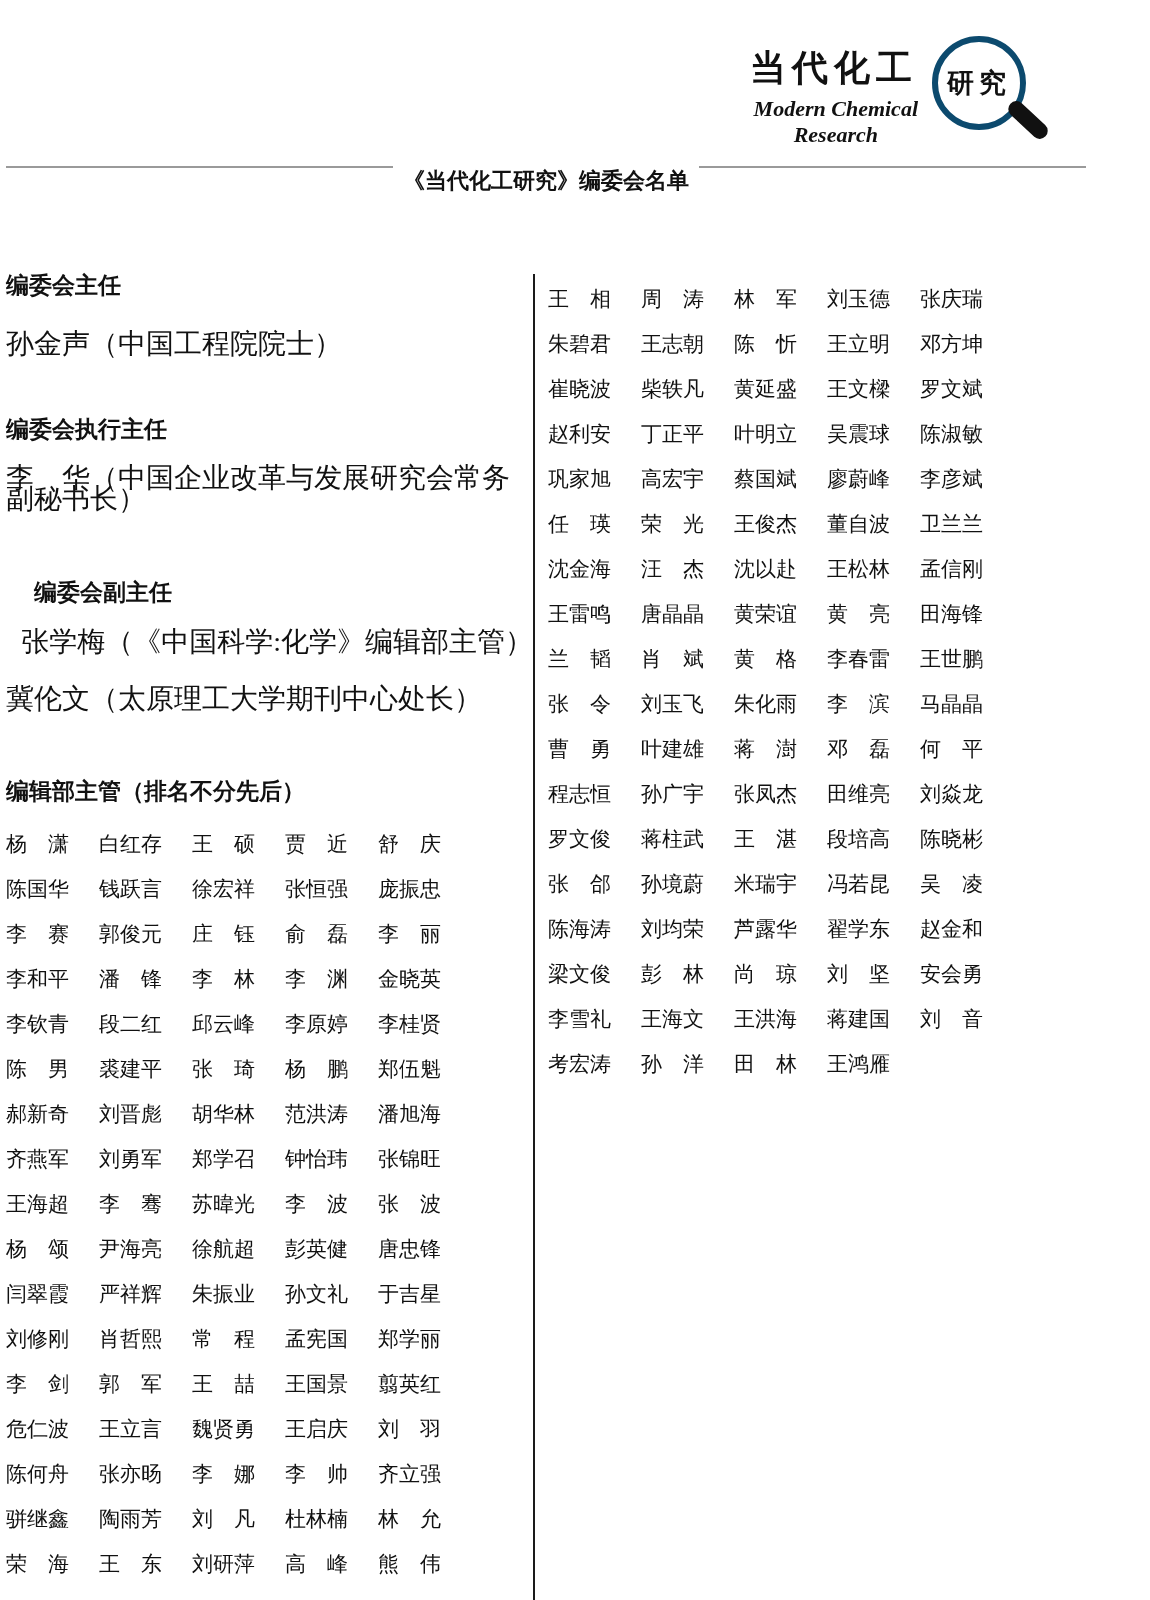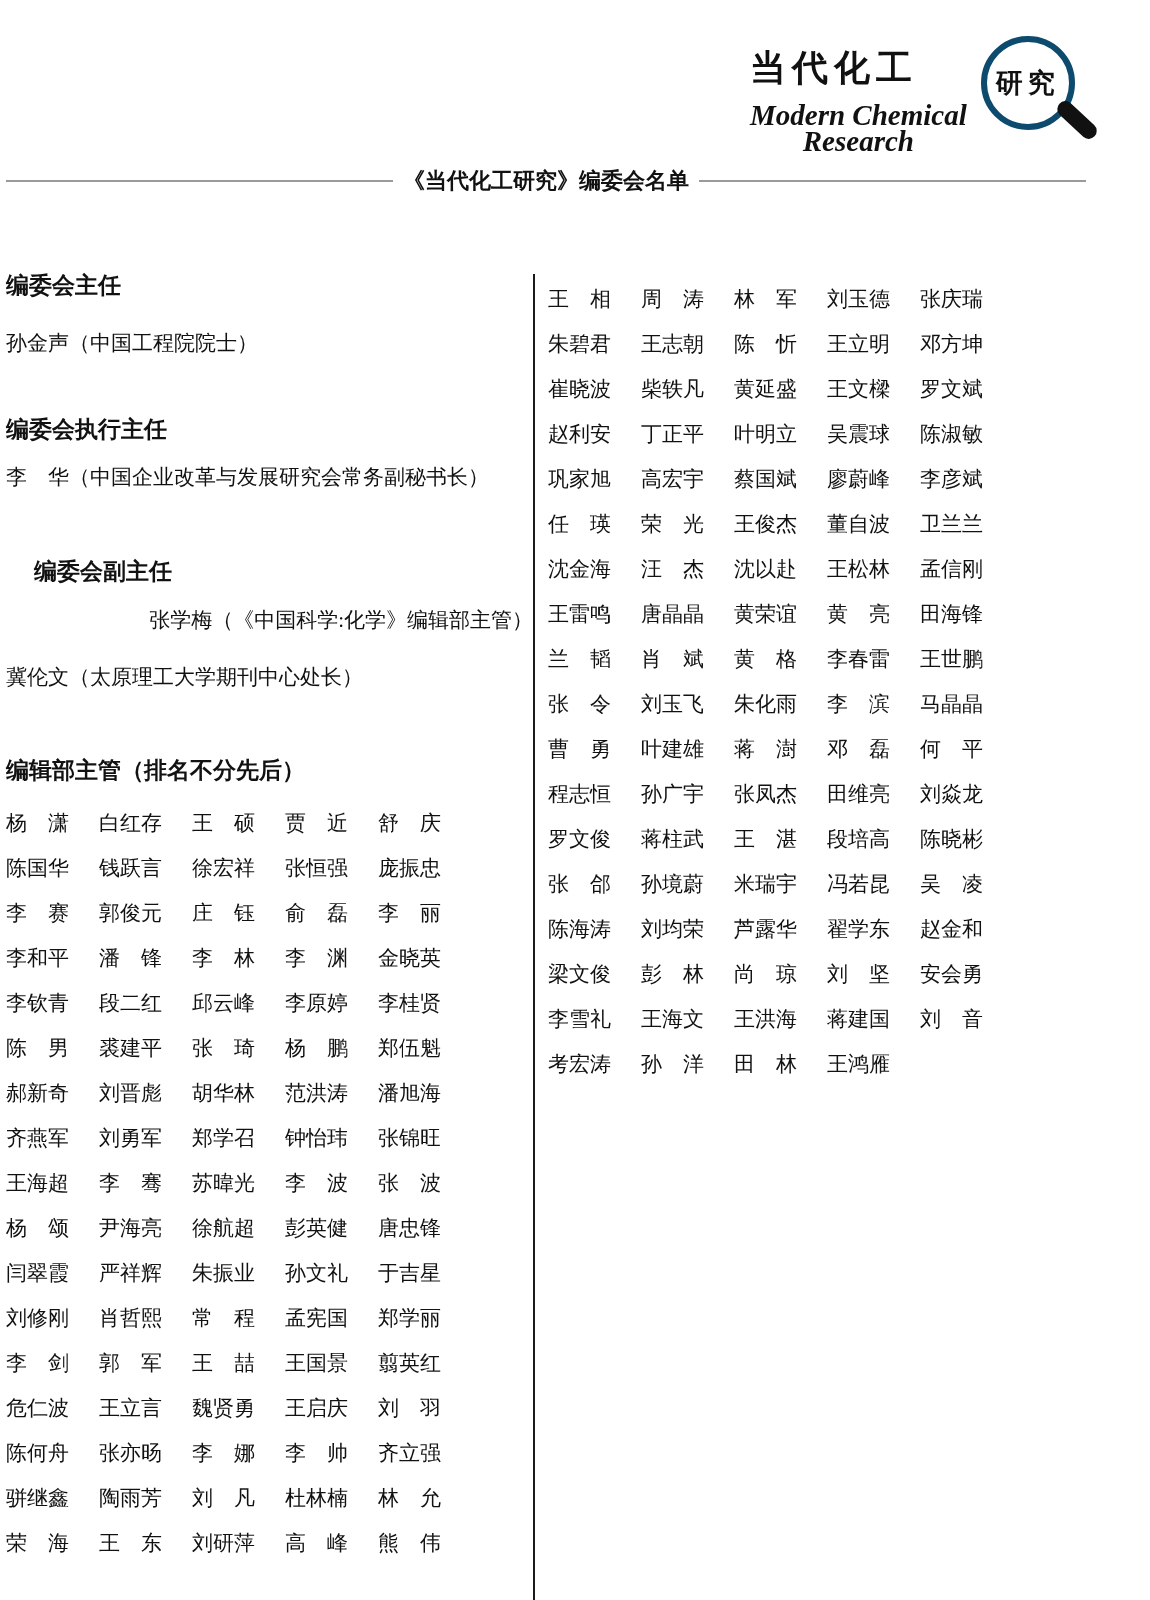--- a/index.html
+++ b/index.html
@@ -2,40 +2,40 @@
 <html><head>
 <meta charset="utf-8">
 <style>
   html,body{margin:0;padding:0;}
   body{
     width:1150px;height:1600px;background:#ffffff;position:relative;
     font-family:"Liberation Sans",sans-serif;color:#111;overflow:hidden;
   }
   
   .logo{position:absolute;top:48px;left:750px;display:flex;align-items:flex-start;}
-  .logo-left{display:flex;flex-direction:column;align-items:flex-start;}
+  .logo-left{display:flex;flex-direction:column;align-items:flex-end;}
   .logo-cn{font-size:36px;line-height:40px;font-weight:bold;letter-spacing:6px;white-space:nowrap;}
-  .logo-en{margin-top:14px;text-align:center;font-family:"Liberation Serif",serif;
-           font-style:italic;font-weight:bold;font-size:29px;line-height:26px;}
+  .logo-en{margin-top:8px;text-align:center;font-family:"Liberation Serif",serif;
+           font-style:italic;font-weight:bold;font-size:22px;line-height:26px;}
   .lens{position:relative;margin-left:14px;margin-top:-12px;}
   .lens-circle{width:82px;height:82px;border:6px solid #0c4a6e;border-radius:50%;
                display:flex;align-items:center;justify-content:center;
                font-size:27px;font-weight:bold;letter-spacing:5px;white-space:nowrap;}
   .lens-handle{position:absolute;width:48px;height:16px;background:#111;border-radius:8px;
                right:-26px;bottom:2px;transform:rotate(43deg);}
   
-  .title-bar{position:absolute;top:166px;left:6px;width:1080px;display:flex;align-items:center;gap:10px;}
+  .title-bar{position:absolute;top:166px;left:6px;width:1080px;display:flex;align-items:flex-start;gap:10px;}
   .title-rule{flex:1;height:2px;background:#9a9a9a;}
   .title-text{font-size:22px;font-weight:bold;white-space:nowrap;}
   
   .main{position:absolute;top:274px;left:6px;display:flex;height:1322px;}
   .col-left{width:527px;flex:none;}
   .col-right{border-left:2px solid #1a1a1a;padding-left:13px;padding-top:14px;height:100%;}
   .sec-h{font-size:23px;line-height:23px;font-weight:bold;margin:0;}
-  .entry{font-family:"Liberation Serif",serif;font-size:21px;line-height:21px;margin:0;}
+  .entry{font-family:"Liberation Serif",serif;font-size:28px;line-height:21px;margin:0;}
   .mt-entry1{margin-top:36px;}
   .h-exec{margin-top:64px;}
   .mt-entry2{margin-top:26px;}
   .h-vice{margin-top:72px;margin-left:28px;}
   .mt-entry3{margin-top:27px;text-align:right;}
   .mt-entry4{margin-top:36px;}
   .h-members{margin-top:71px;}
   .names-grid{display:grid;grid-template-columns:repeat(5,63px);column-gap:30px;row-gap:24px;
               font-family:Liberation Sans, sans-serif;font-size:21px;line-height:21px;}
   .grid-left{margin-top:30px;}

